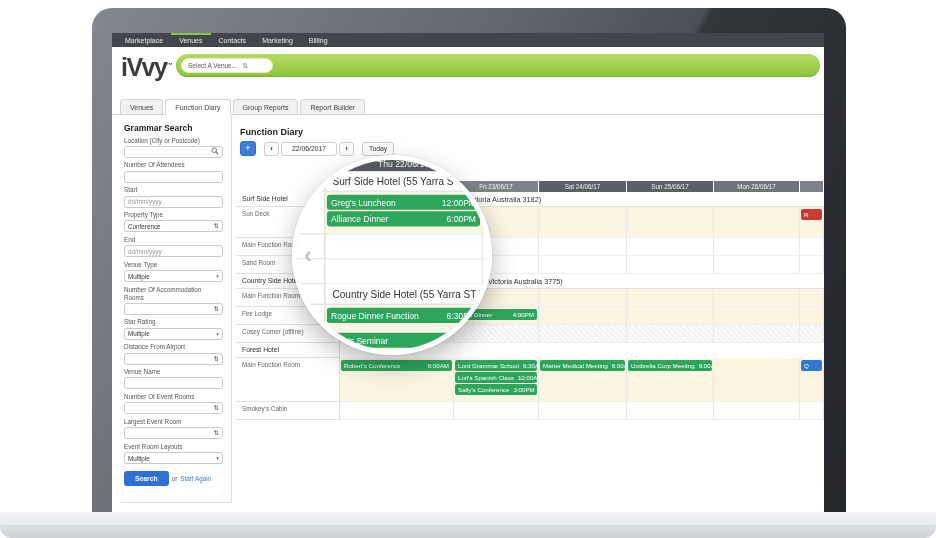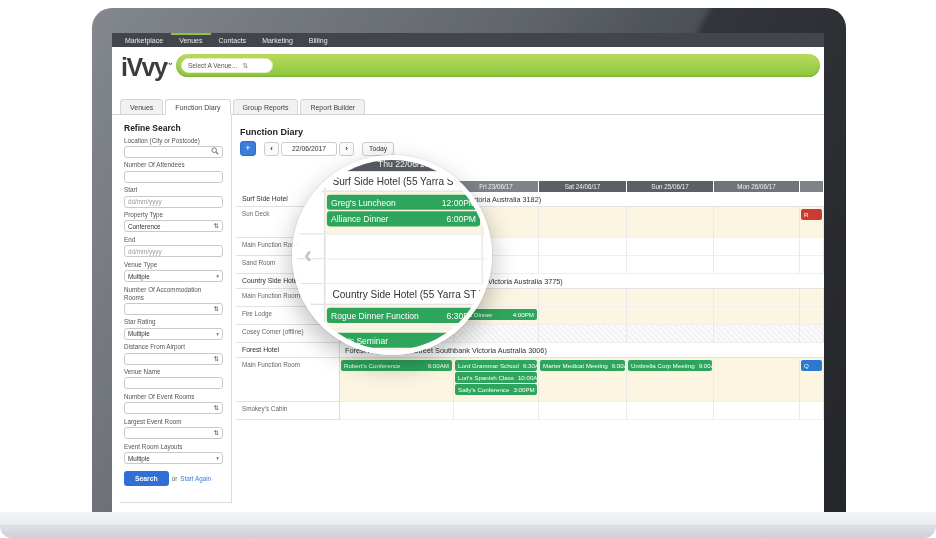--- a/index.html
+++ b/index.html
@@ -128,21 +128,21 @@
     <div class="tabsrow" id="module-tabs">
         <div class="tab">Venues</div>
         <div class="tab active">Function Diary</div>
         <div class="tab">Group Reports</div>
         <div class="tab">Report Builder</div>
       </div>
 
     <div class="content">
 
       <div class="sidebar">
-        <div class="sb-title">Refine Search</div>
+        <div class="sb-title">Grammar Search</div>
         <div id="sb-fields">
             <div class="field">
               <label>Location (City or Postcode)</label>
               <div class="input">
                 <span>&nbsp;</span>
                 <span><svg width="8" height="8" viewBox="0 0 8 8">
                     <circle cx="3.2" cy="3.2" r="2.3" fill="none" stroke="#777" stroke-width="1"></circle>
                     <line x1="5" y1="5" x2="7.4" y2="7.4" stroke="#777" stroke-width="1.1"></line>
                   </svg></span>
               </div>
@@ -341,21 +341,20 @@
               <div class="g-label" style="height: 18px;">Cosey Corner (offline)</div>
               <div class="g-cell" style="width: 114px; height: 18px;"></div>
               <div class="g-cell" style="width: 85px; height: 18px;"></div>
               <div class="g-cell" style="width: 88px; height: 18px;"></div>
               <div class="g-cell" style="width: 87px; height: 18px;"></div>
               <div class="g-cell" style="width: 86px; height: 18px;"></div>
               <div class="g-cell" style="width: 24px; height: 18px;"></div>
             </div>
             <div class="g-row" style="height: 15px;">
               <div class="g-label venue">Forest Hotel</div>
-              <div class="g-addr">Forest Hotel (99 Lori Street Southbank Victoria Australia 3006)</div>
             </div>
             <div class="g-row row-shaded" style="height: 44px;">
               <div class="g-label" style="height: 44px;">Main Function Room</div>
               <div class="g-cell" style="width: 114px; height: 44px;">
                 <div class="pill">
                   <span>Robert's Conference</span>
                   <span class="tm">6:00AM</span>
                 </div>
               </div>
               <div class="g-cell" style="width: 85px; height: 44px;">

